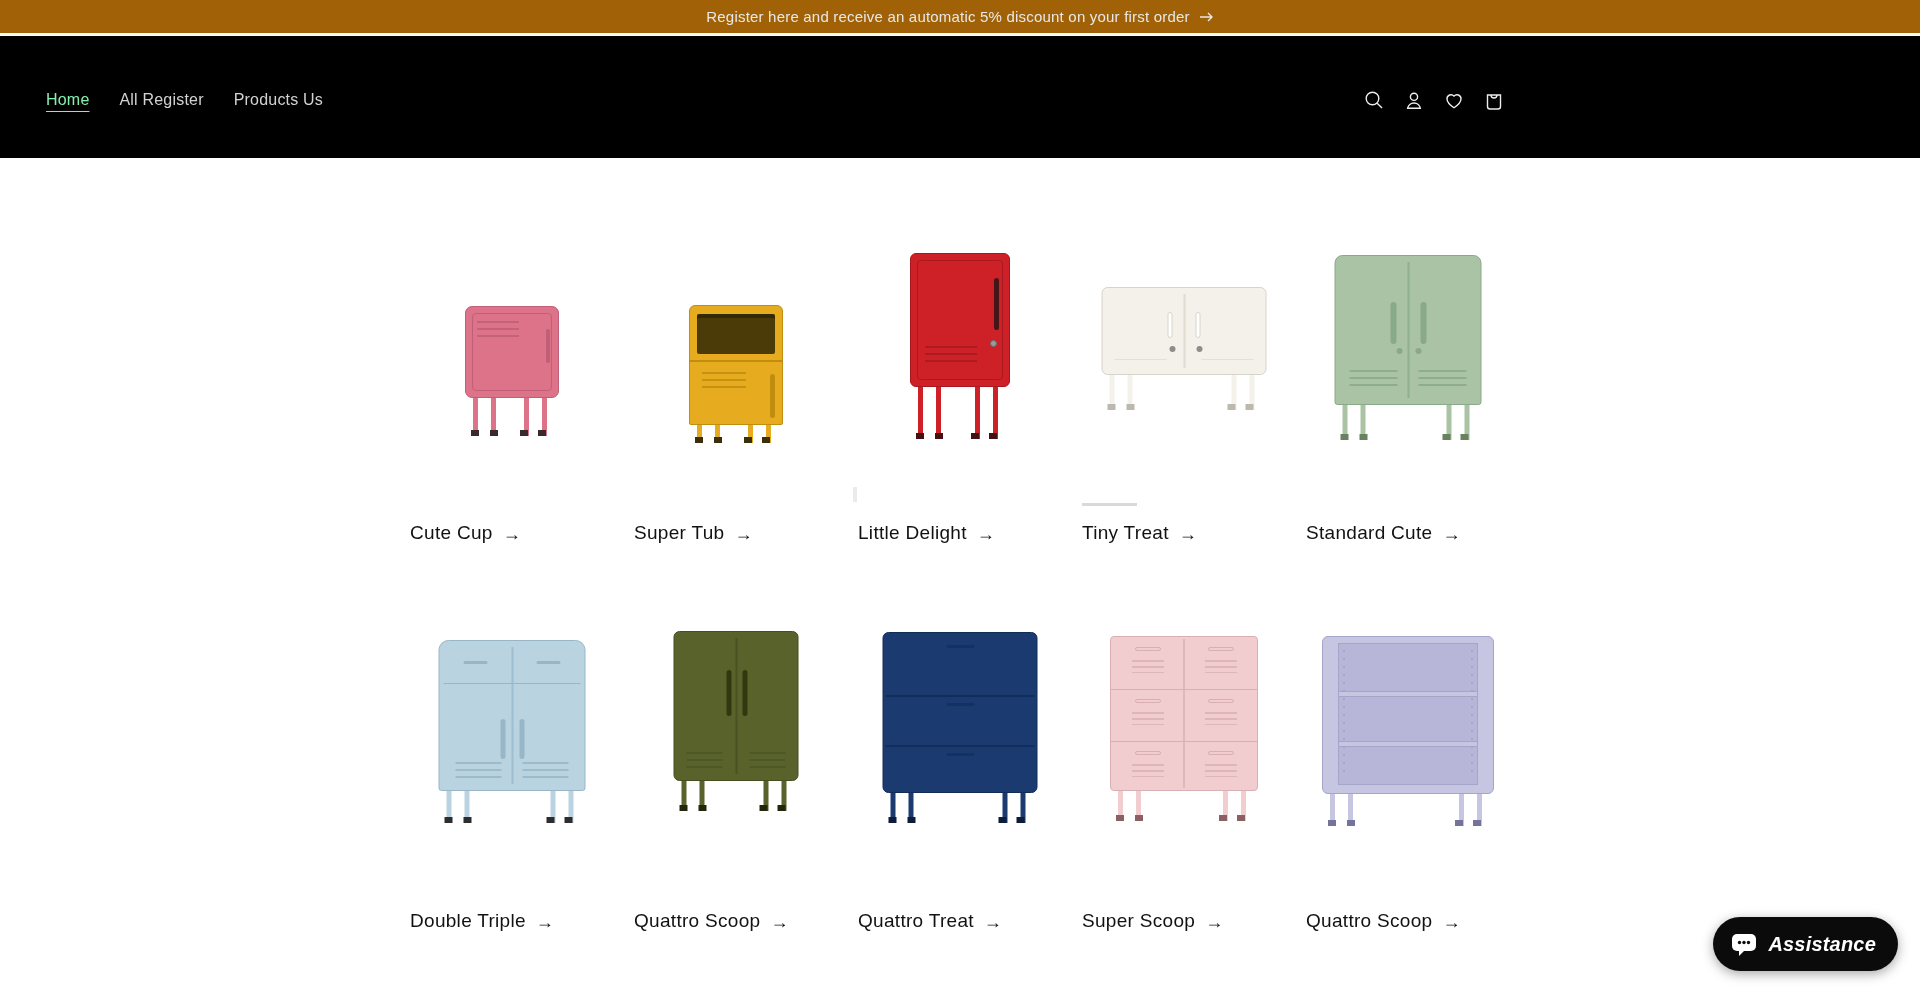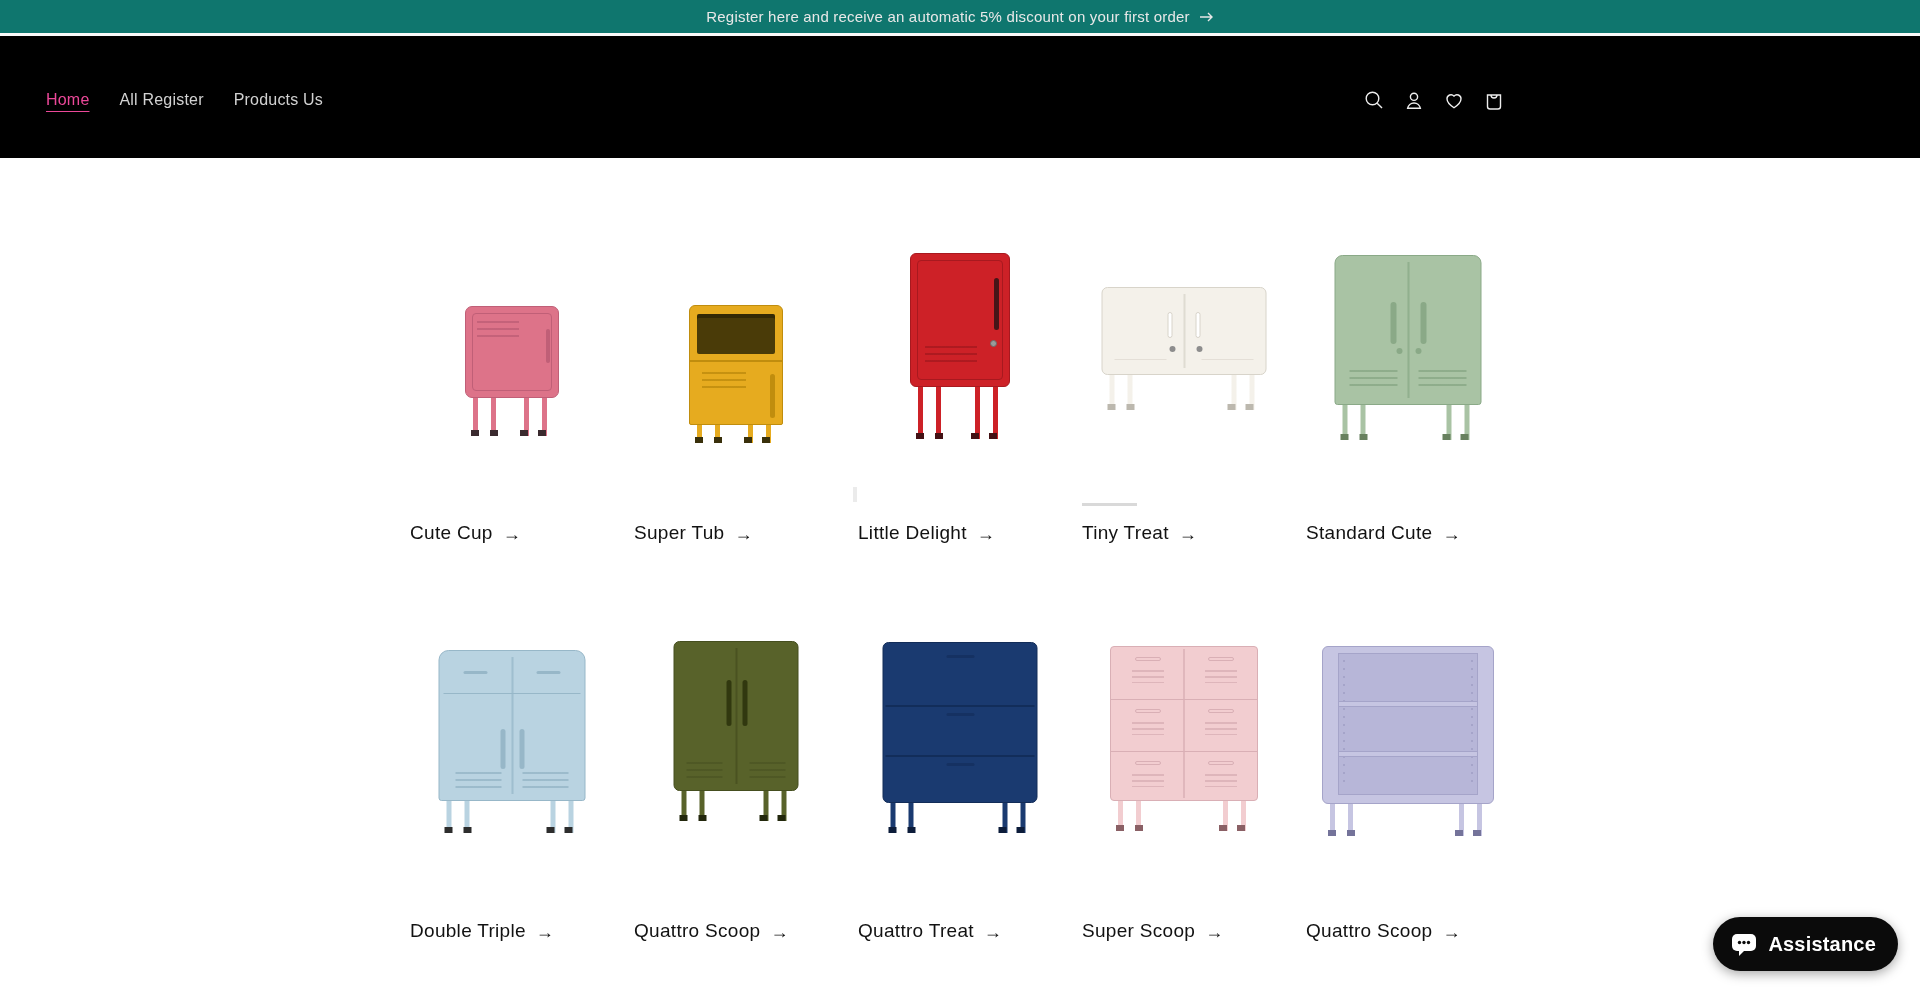--- a/index.html
+++ b/index.html
@@ -1,46 +1,46 @@
 <!DOCTYPE html>
 <html><head>
 <meta charset="utf-8">
 <style>
   * { box-sizing: border-box; margin: 0; padding: 0; }
   html, body { width: 1920px; height: 993px; overflow: hidden; background: #fff;
     font-family: "Liberation Sans", sans-serif; }
 
   
-  .announcement { height: 33px; background: #0f766e; display: flex; align-items: center; justify-content: center; }
+  .announcement { height: 33px; background: #a16207; display: flex; align-items: center; justify-content: center; }
   .announcement a { display: inline-flex; align-items: center; gap: 9px; color: #e8e8e8;
     font-size: 15px; text-decoration: none; letter-spacing: .2px; }
   .separator { height: 3px; background: #fafafa; }
 
   
   .header { height: 122px; background: #000; position: relative; display: flex; align-items: center; }
   .logo { position: relative; width: 112px; height: 96px; margin-left: 410px; display: block; }
   .logo .glyph { position: absolute; left: 0; top: 0; width: 72px; height: 96px; }
   .logo .brand { position: absolute; left: 36px; top: 52px; color: #f2f2f2; font-size: 8px;
     letter-spacing: 3px; white-space: nowrap; }
   .logo .rule { position: absolute; left: 36px; top: 68px; width: 76px; height: 1px; background: #c9c9c9; }
   .logo .tag { position: absolute; left: 58px; top: 72px; color: #e0e0e0; font-size: 8px; line-height: 10px; }
 
   .nav { display: flex; gap: 26px; margin-left: 44px; margin-top: 6px; }
   .nav a { color: #d2d2d2; font-size: 16px; text-decoration: none; padding: 10px 2px; letter-spacing: .2px; }
-  .nav a.active { color: #ec4899; text-decoration: underline; text-underline-offset: 6px; text-decoration-thickness: 1px; }
+  .nav a.active { color: #86efac; text-decoration: underline; text-underline-offset: 6px; text-decoration-thickness: 1px; }
 
   .hicons { position: absolute; right: 406px; top: 50%; transform: translateY(-42%); display: flex; }
   .hicons button { width: 40px; height: 44px; background: none; border: none; cursor: pointer;
     display: flex; align-items: center; justify-content: center; }
   .hicons svg { width: 24px; height: 24px; stroke: #ededed; fill: none; stroke-width: 1.4; }
 
   
   .main { padding: 30px 410px 0; background: #fff; }
   .collection-title { font-size: 25px; font-weight: 400; color: #313335; letter-spacing: .3px; margin-bottom: 28px; }
-  .grid { display: grid; grid-template-columns: repeat(5, 204px); gap: 40px 20px; }
+  .grid { display: grid; grid-template-columns: repeat(5, 204px); gap: 30px 20px; }
   .card { position: relative; }
   .imgbox { position: relative; height: 310px; background: #fff; cursor: pointer; }
   .title-link { display: inline-flex; align-items: center; gap: 10px; margin-top: 22px;
     font-size: 19px; color: #121212; text-decoration: none; letter-spacing: .3px; line-height: 26px; }
   .title-link .arr { font-size: 18px; transform: translateY(1px); }
 
   
   .cab { position: absolute; left: 50%; transform: translateX(-50%); }
   .cbody { position: absolute; left: 0; right: 0; top: 0; background: var(--c); border: 1px solid var(--line); }
   .legs { position: absolute; left: 0; right: 0; bottom: 0; background-repeat: no-repeat;
@@ -164,21 +164,21 @@
     background: repeating-linear-gradient(to bottom, var(--line) 0 2px, transparent 2px 8px); }
   .v-triple-scoop .dl { left: 4px; } .v-triple-scoop .dr { right: 4px; }
   .v-triple-scoop .tsh { position: absolute; left: 16px; right: 16px; height: 6px; background: var(--c);
     border-top: 1px solid var(--line); border-bottom: 1px solid var(--line); }
   .v-triple-scoop .ts1 { top: 54px; } .v-triple-scoop .ts2 { top: 104px; }
   .v-triple-scoop .legs { height: 32px; }
 
   
   .chat-btn { position: fixed; right: 22px; bottom: 22px; height: 54px; padding: 0 22px 0 18px;
     background: #0b0b0b; border: none; border-radius: 27px; display: flex; align-items: center; gap: 11px;
-    cursor: pointer; box-shadow: 0 3px 12px rgba(0,0,0,.35); }
+    cursor: pointer; box-shadow: 0 3px 12px rgba(0,0,0,.35); font-style: italic; }
   .chat-btn .label { color: #fff; font-size: 20px; font-weight: bold; letter-spacing: .2px; }
 </style>
 </head>
 <body>
 
 <div class="announcement">
   <a href="#">
     <span>Register here and receive an automatic 5% discount on your first order</span>
     <svg width="15" height="12" viewBox="0 0 15 12">
       <path d="M1 6 h12 M9 2 l4 4 -4 4" stroke="#e8e8e8" stroke-width="1.4" fill="none"></path>

